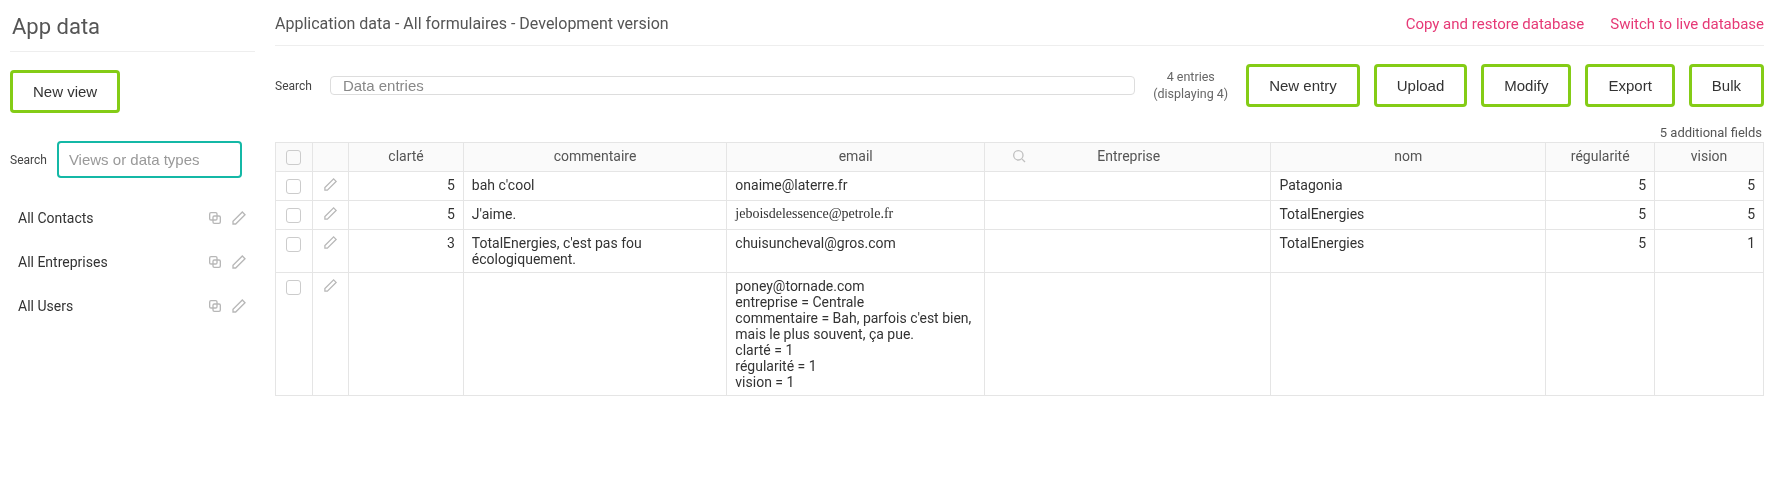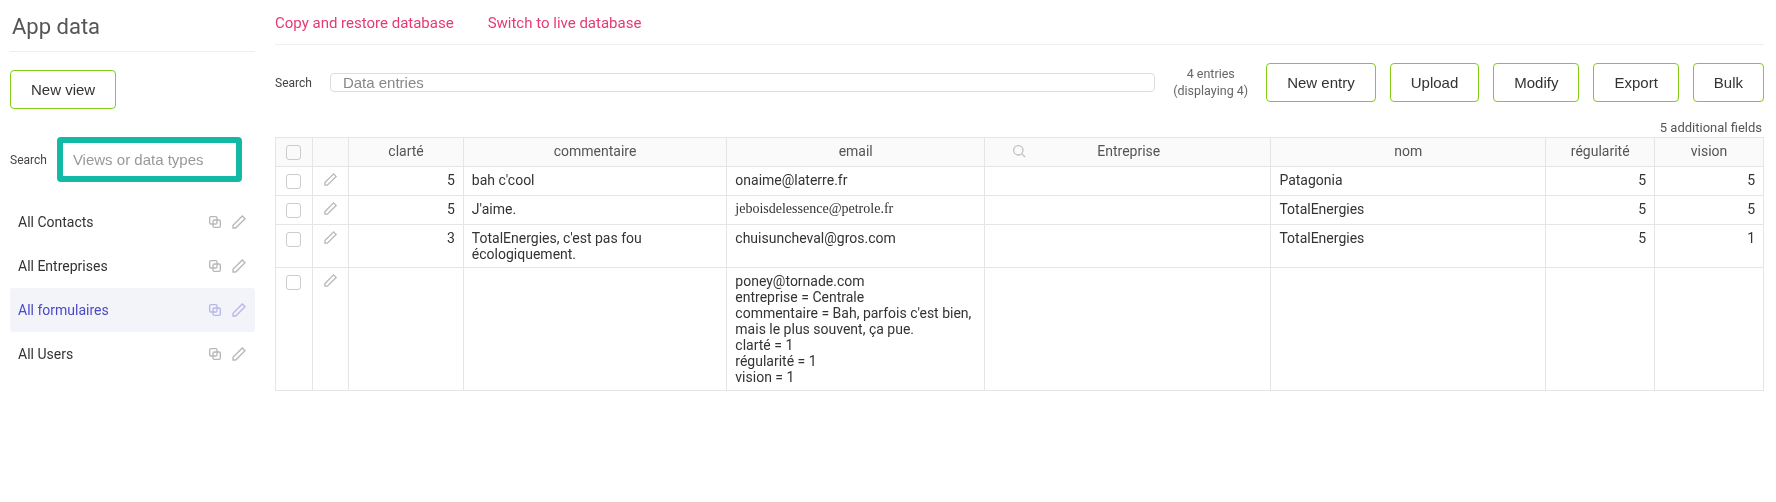--- a/index.html
+++ b/index.html
@@ -27,36 +27,36 @@
     border-bottom: 1px solid #eee;
     margin-bottom: 18px;
   }
   .sidebar-buttons-row {
     display: flex;
     gap: 18px;
     margin-bottom: 28px;
   }
   .btn {
     background: #fff;
-    border: 1px solid #84cc16;
+    border: 3px solid #84cc16;
     border-radius: 4px;
     padding: 10px 20px;
     font-size: 15px;
     color: #333;
     cursor: pointer;
   }
   .sidebar-search-row {
     display: flex;
     align-items: center;
     gap: 10px;
     margin-bottom: 18px;
   }
   .search-label { color: #444; font-size: 12px; }
   .search-input {
-    border: 6px solid #14b8a6;
+    border: 2px solid #14b8a6;
     border-radius: 4px;
     padding: 8px 10px;
     font-size: 15px;
     width: 185px;
     color: #333;
   }
   .search-input::placeholder { color: #999; }
   .view-item {
     display: flex;
     align-items: center;
@@ -72,21 +72,21 @@
   .view-icons { display: flex; gap: 8px; opacity: 0.35; }
   .icon-svg { width: 16px; height: 16px; }
   .main-header {
     display: flex;
     align-items: baseline;
     border-bottom: 1px solid #eee;
     padding: 4px 0 12px 0;
     margin-bottom: 18px;
   }
   .breadcrumb { font-size: 16px; color: #555; flex: 1; }
-  .header-links { display: flex; gap: 34px; }
+  .header-links { display: flex; gap: 26px; }
   .header-link { color: #e63976; font-size: 15px; cursor: pointer; }
   .toolbar {
     display: flex;
     align-items: center;
     gap: 14px;
     margin-bottom: 18px;
   }
   .toolbar .search-label { margin-right: 4px; }
   .main-search {
     border: 1px solid #ddd;
@@ -182,49 +182,38 @@
           <span class="view-icons">
             <svg class="icon-svg" viewBox="0 0 24 24" fill="none" stroke="currentColor" stroke-width="2">
               <rect x="9" y="9" width="11" height="11" rx="2"></rect>
               <rect x="4" y="4" width="11" height="11" rx="2"></rect>
             </svg>
             <svg class="icon-svg" viewBox="0 0 24 24" fill="none" stroke="currentColor" stroke-width="2">
               <path d="M17 3l4 4L7 21H3v-4L17 3z"></path>
             </svg>
           </span>
         </div>
-        <div class="view-item active">
-          <span>All formulaires</span>
-          <span class="view-icons">
-            <svg class="icon-svg" viewBox="0 0 24 24" fill="none" stroke="currentColor" stroke-width="2">
-              <rect x="9" y="9" width="11" height="11" rx="2"></rect>
-              <rect x="4" y="4" width="11" height="11" rx="2"></rect>
-            </svg>
-            <svg class="icon-svg" viewBox="0 0 24 24" fill="none" stroke="currentColor" stroke-width="2">
-              <path d="M17 3l4 4L7 21H3v-4L17 3z"></path>
-            </svg>
-          </span>
-        </div>
         <div class="view-item">
           <span>All Users</span>
           <span class="view-icons">
             <svg class="icon-svg" viewBox="0 0 24 24" fill="none" stroke="currentColor" stroke-width="2">
               <rect x="9" y="9" width="11" height="11" rx="2"></rect>
               <rect x="4" y="4" width="11" height="11" rx="2"></rect>
             </svg>
             <svg class="icon-svg" viewBox="0 0 24 24" fill="none" stroke="currentColor" stroke-width="2">
               <path d="M17 3l4 4L7 21H3v-4L17 3z"></path>
             </svg>
           </span>
         </div>
       </div>
   </div>
 
   <div class="main">
     <div class="main-header">
+      <div class="breadcrumb">Application data - All formulaires - Development version</div>
       <div class="header-links">
         <span class="header-link">Copy and restore database</span>
         <span class="header-link">Switch to live database</span>
       </div>
     </div>
 
     <div class="toolbar">
       <span class="search-label">Search</span>
       <input class="main-search" placeholder="Data entries" style="">
       <div class="entries-info">

